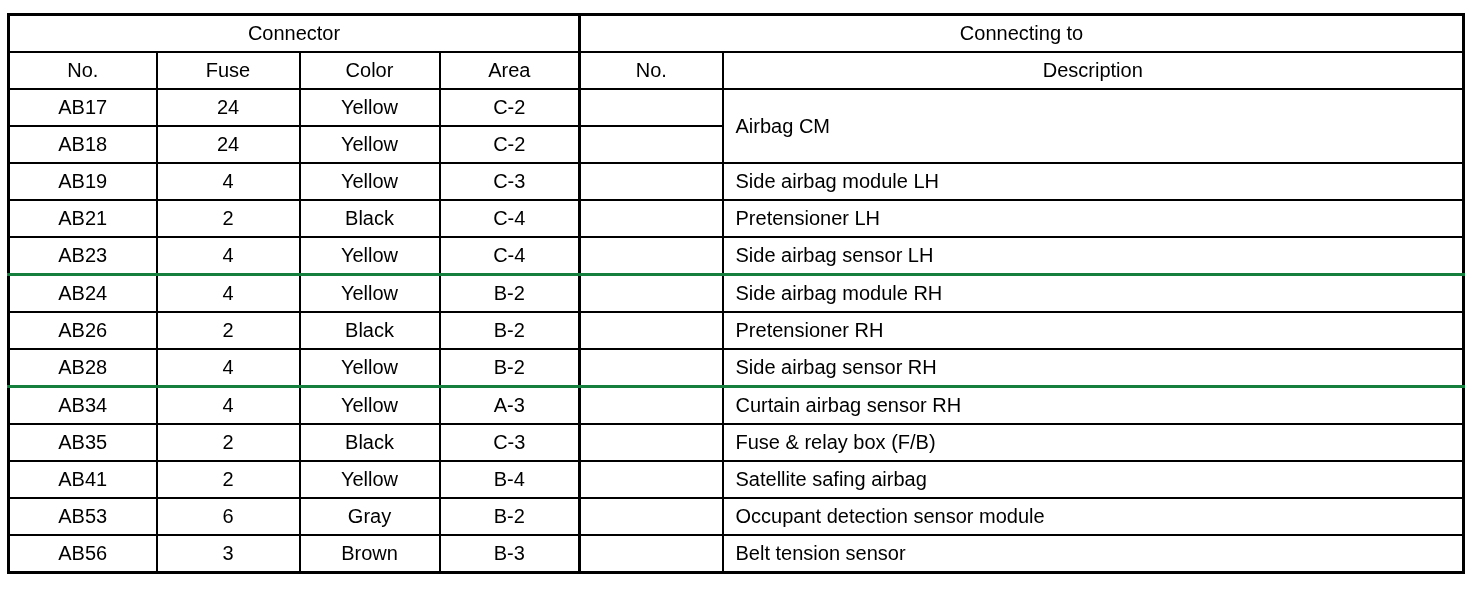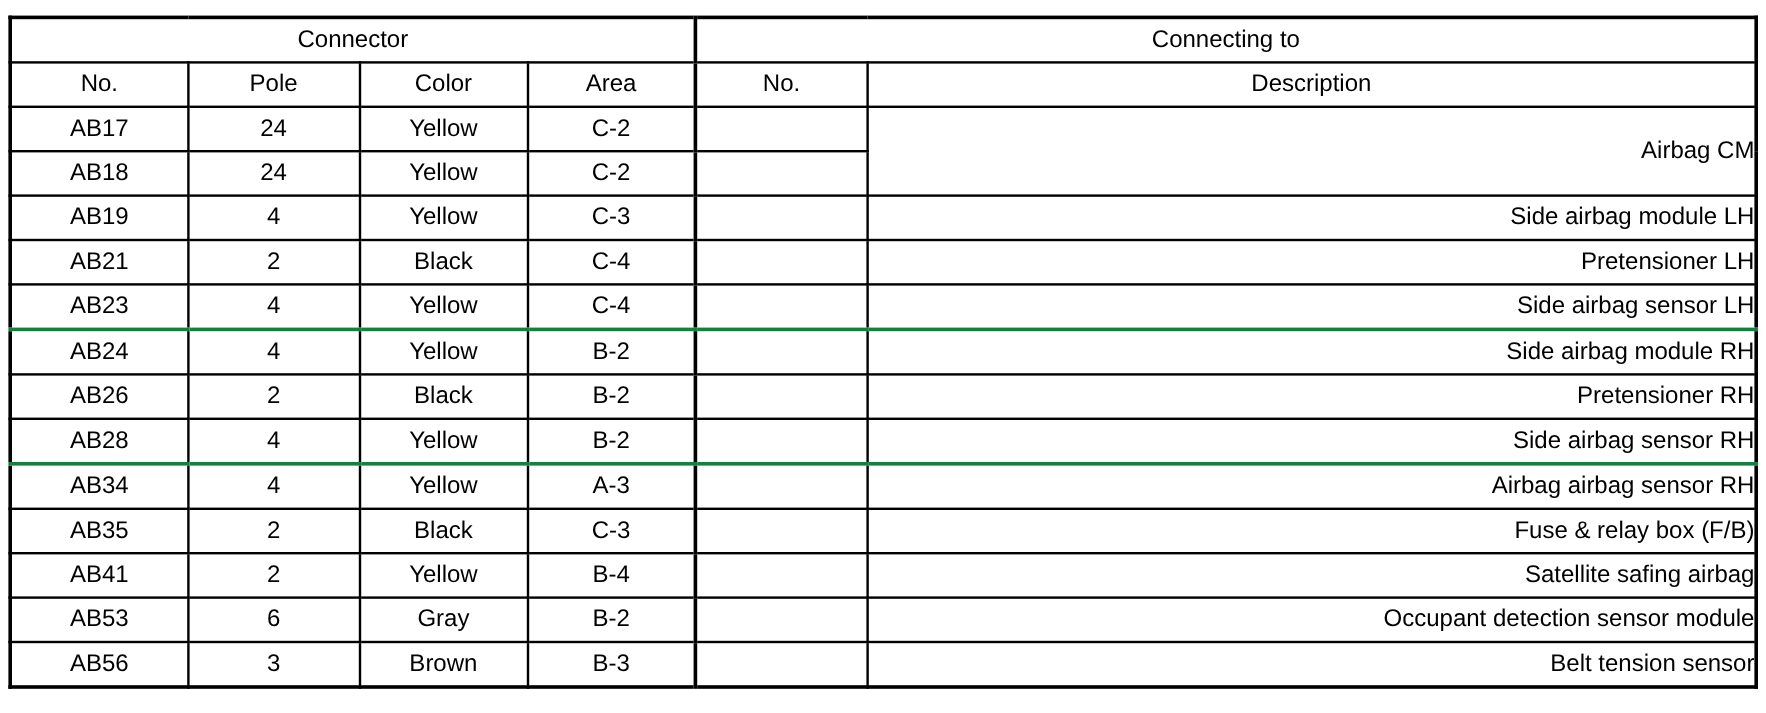--- a/index.html
+++ b/index.html
@@ -33,21 +33,21 @@
     font-size: 20px;
     font-weight: normal;
     height: 35px;
     padding: 0;
     text-align: center;
     vertical-align: middle;
     white-space: nowrap;
     overflow: hidden;
   }
   table.connector-table td.desc-cell {
-    text-align: right;
+    text-align: left;
     padding-left: 12px;
     border-radius: 13px;
   }
   
   .divider-left {
     border-left: 3px solid #000000 !important;
   }
   
   tr.thick-below th,
   tr.thick-below td {
@@ -67,21 +67,21 @@
       <col style="width:143px">
       <col style="width:741px">
     </colgroup>
     <thead>
       <tr>
         <th colspan="4">Connector</th>
         <th colspan="2" class="divider-left">Connecting to</th>
       </tr>
       <tr>
         <th>No.</th>
-        <th>Pole</th>
+        <th>Fuse</th>
         <th>Color</th>
         <th>Area</th>
         <th class="divider-left">No.</th>
         <th>Description</th>
       </tr>
     </thead>
     <tbody id="table-body">
         <tr>
           <td>AB17</td>
           <td>24</td>
@@ -144,21 +144,21 @@
           <td>B-2</td>
           <td class="divider-left"></td>
           <td class="desc-cell">Side airbag sensor RH</td>
         </tr>
         <tr>
           <td>AB34</td>
           <td>4</td>
           <td>Yellow</td>
           <td>A-3</td>
           <td class="divider-left"></td>
-          <td class="desc-cell">Airbag airbag sensor RH</td>
+          <td class="desc-cell">Curtain airbag sensor RH</td>
         </tr>
         <tr>
           <td>AB35</td>
           <td>2</td>
           <td>Black</td>
           <td>C-3</td>
           <td class="divider-left"></td>
           <td class="desc-cell">Fuse &amp; relay box (F/B)</td>
         </tr>
         <tr>

